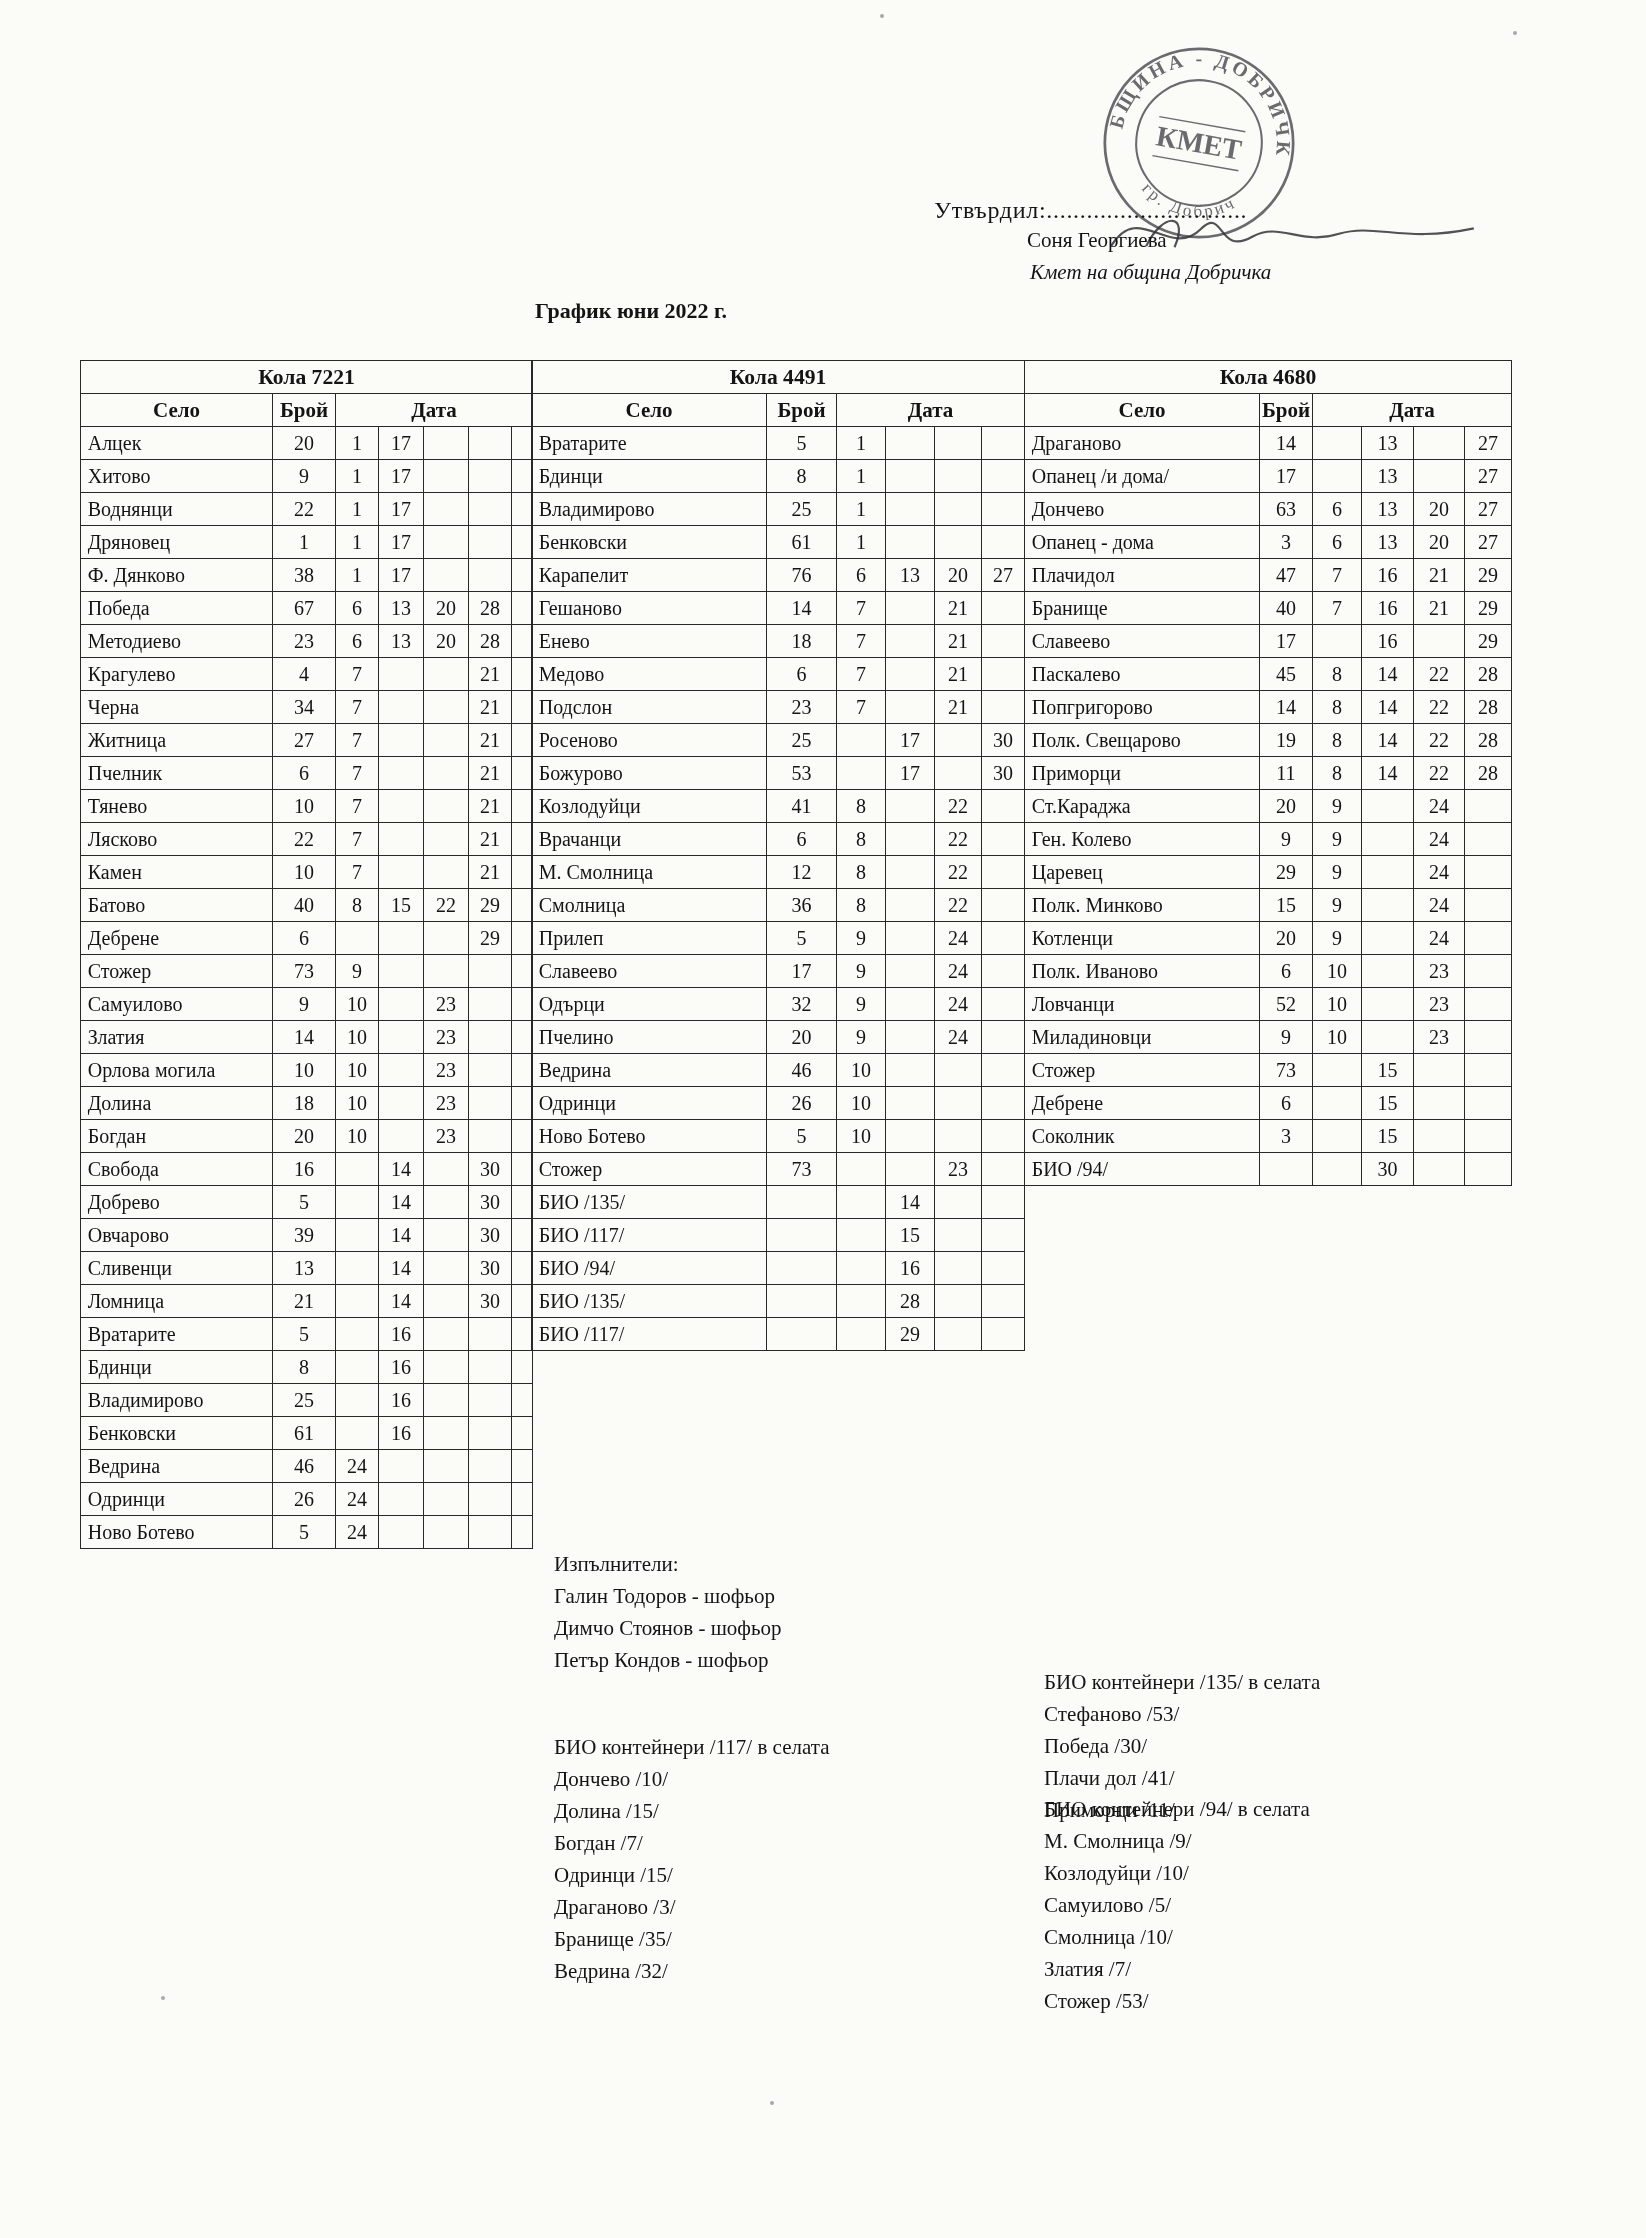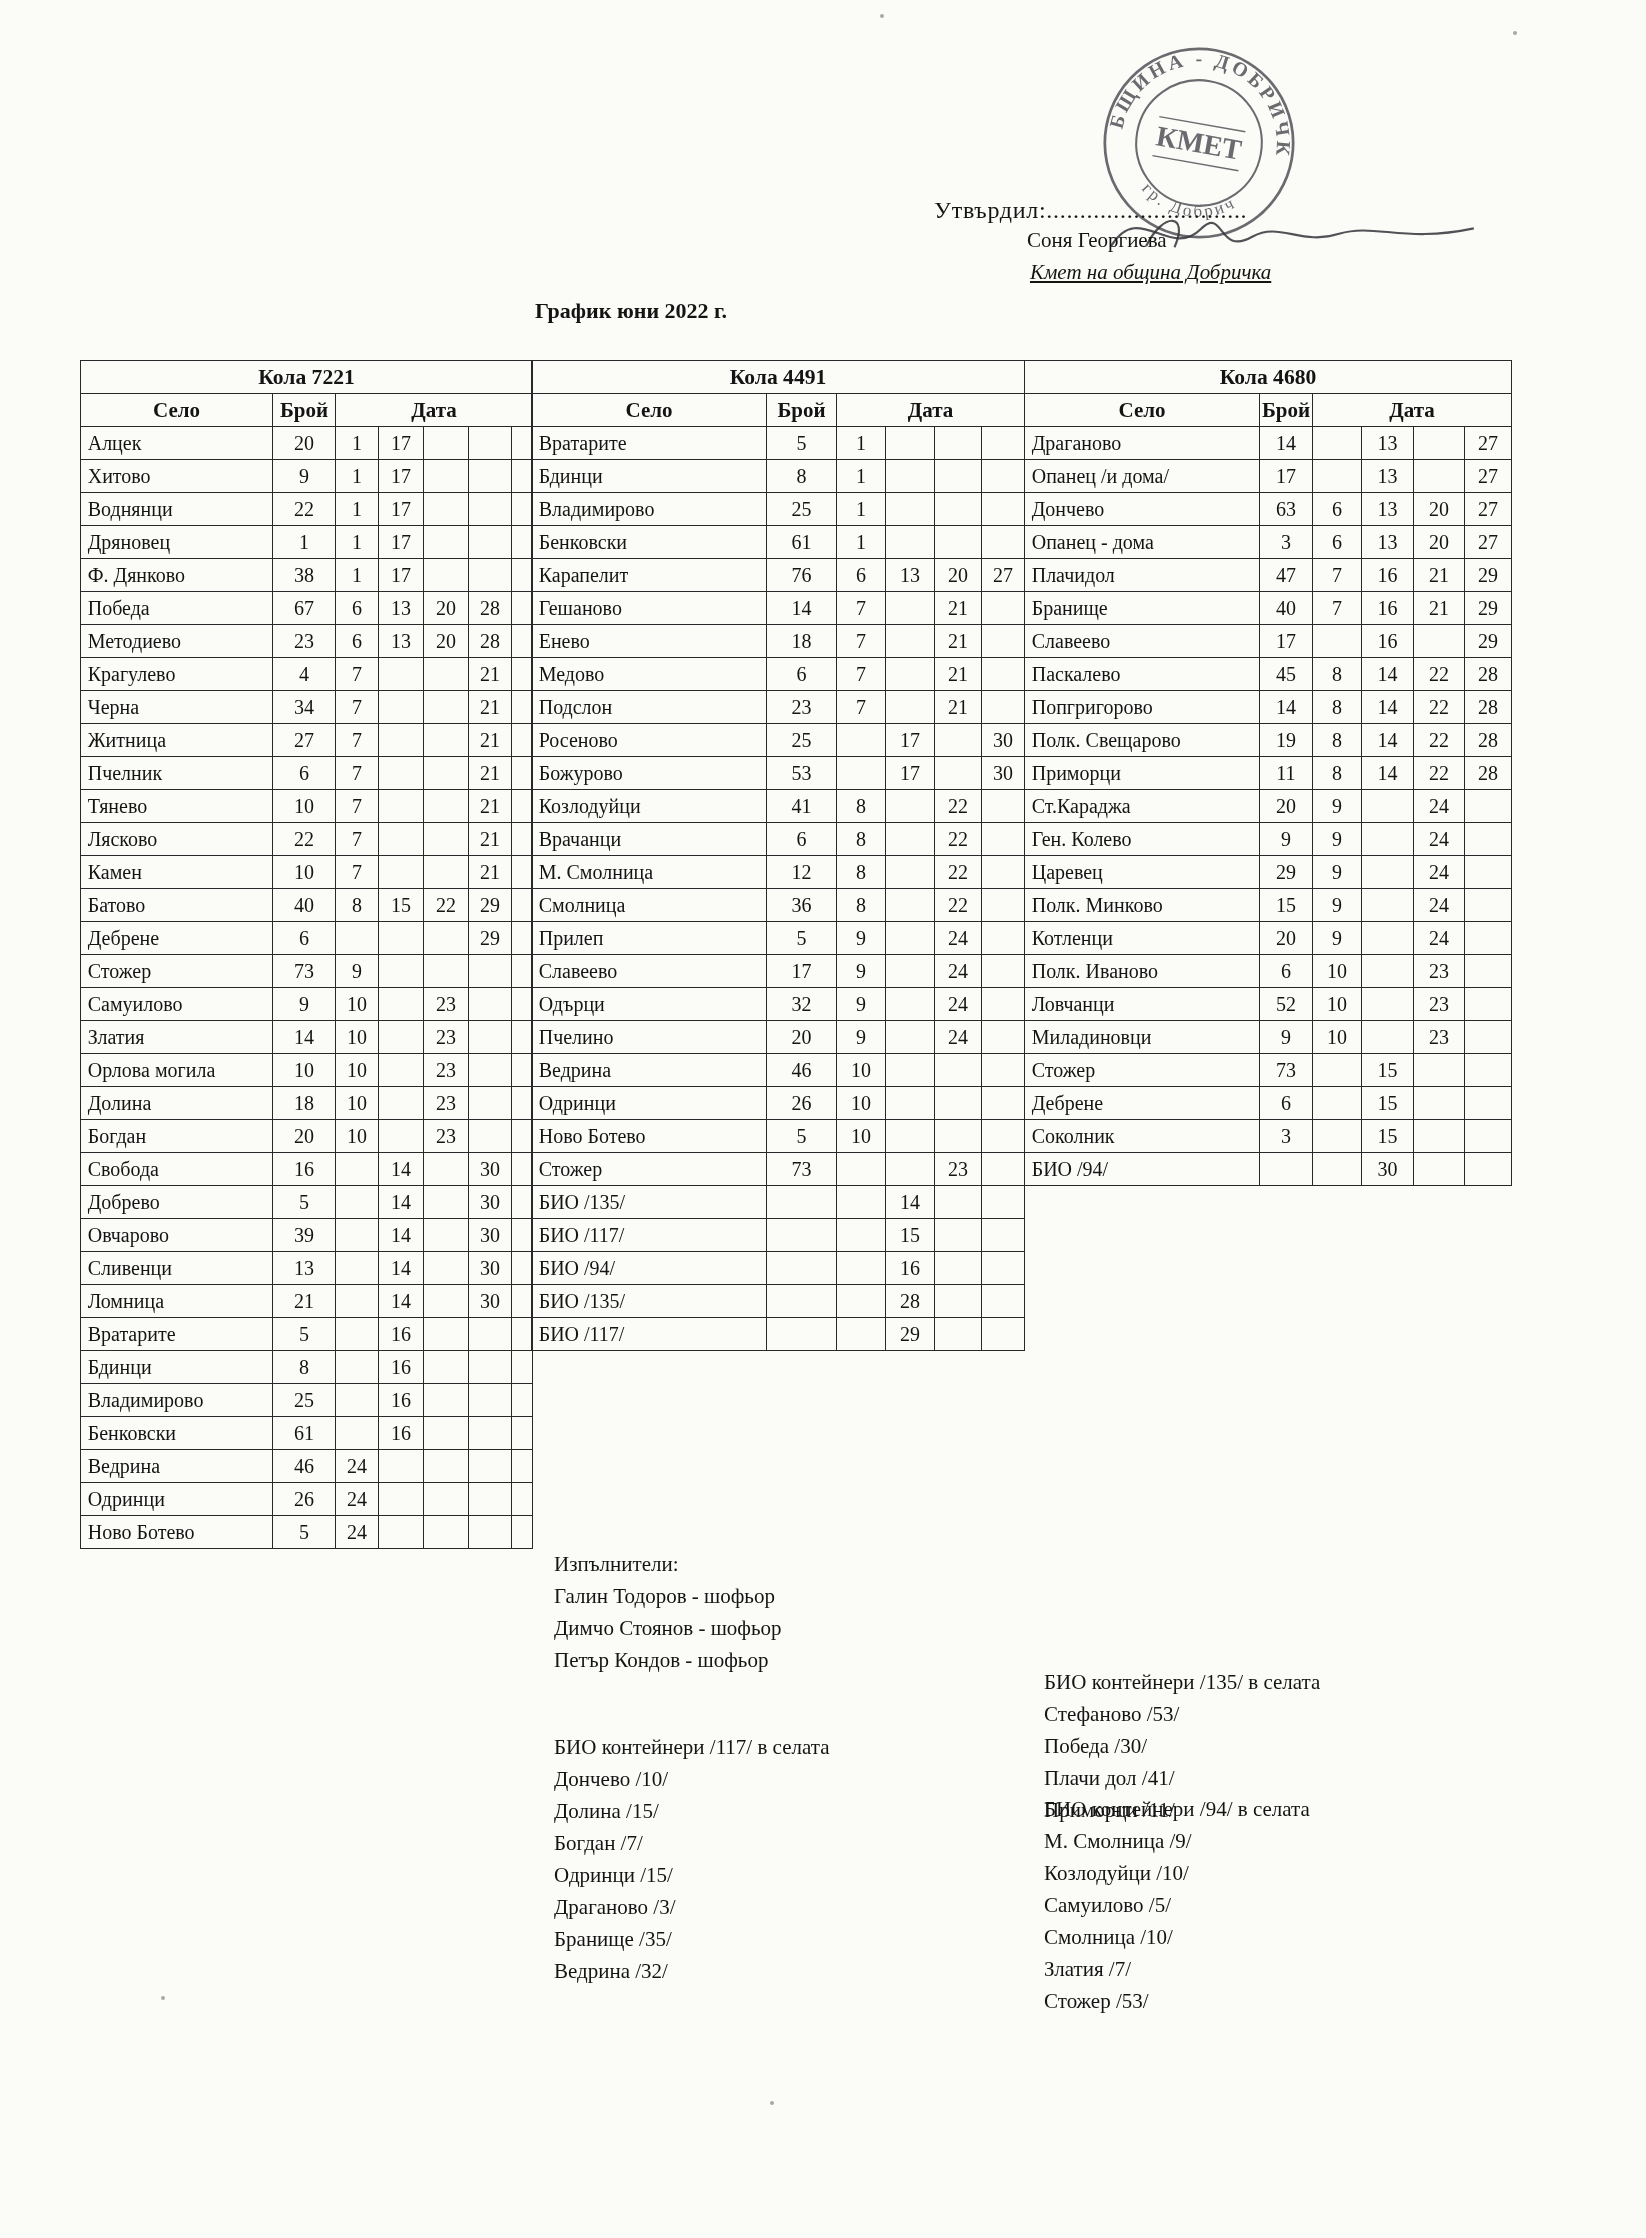--- a/index.html
+++ b/index.html
@@ -2,21 +2,21 @@
 <html style="font-size:10.8px"><head>
 <meta charset="utf-8">
 <style>
   html,body{margin:0;padding:0;background:#d9d9d9;}
   .page{position:relative;width:1646px;height:2239px;background:#fbfbf8;
         font-family:"Liberation Serif",serif;color:#141414;overflow:hidden;}
 
   
   .approval-label{position:absolute;left:934px;top:197px;font-size:24px;letter-spacing:0.7px;}
   .approver-name{position:absolute;left:1027px;top:228px;font-size:21px;}
-  .approver-title{position:absolute;left:1030px;top:260px;font-size:21px;font-style:italic;text-decoration:underline;}
+  .approver-title{position:absolute;left:1030px;top:260px;font-size:21px;font-style:italic;}
   .doc-title{position:absolute;left:535px;top:298px;font-size:22px;font-weight:bold;}
 
   .stamp{position:absolute;left:1083px;top:27px;width:232px;height:232px;opacity:.82;}
   .stamp *{stroke:#4b4b52;fill:none;}
   .stamp text, .stamp textPath{fill:#4b4b52;stroke:none;font-family:"Liberation Serif",serif;}
   .signature{position:absolute;left:1099px;top:181px;width:391px;height:115px;}
   .signature path{stroke:#33333a;stroke-width:3.2;fill:none;opacity:.85;}
 
   
   .sched{position:absolute;border-collapse:collapse;table-layout:fixed;font-size:20px;background:transparent;}

